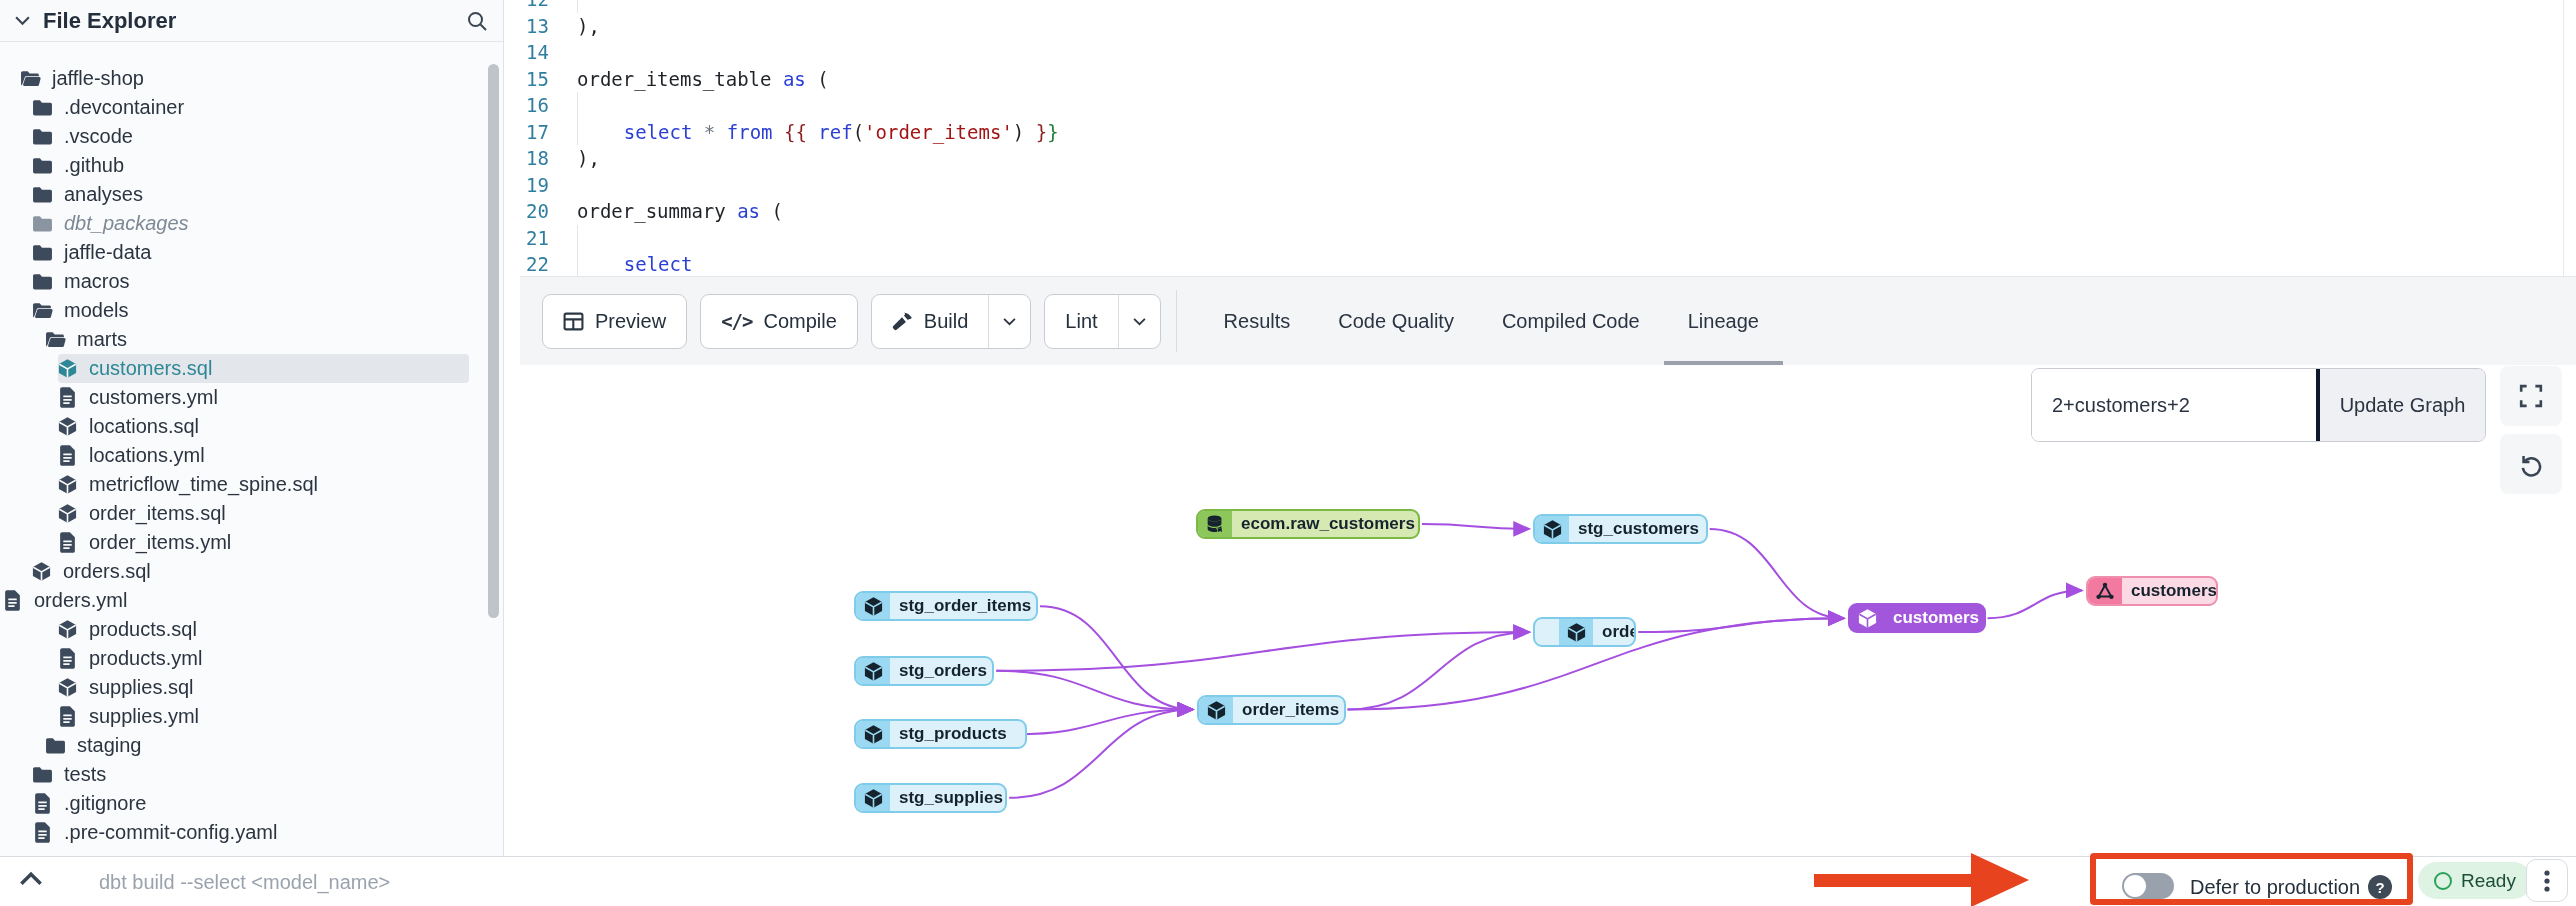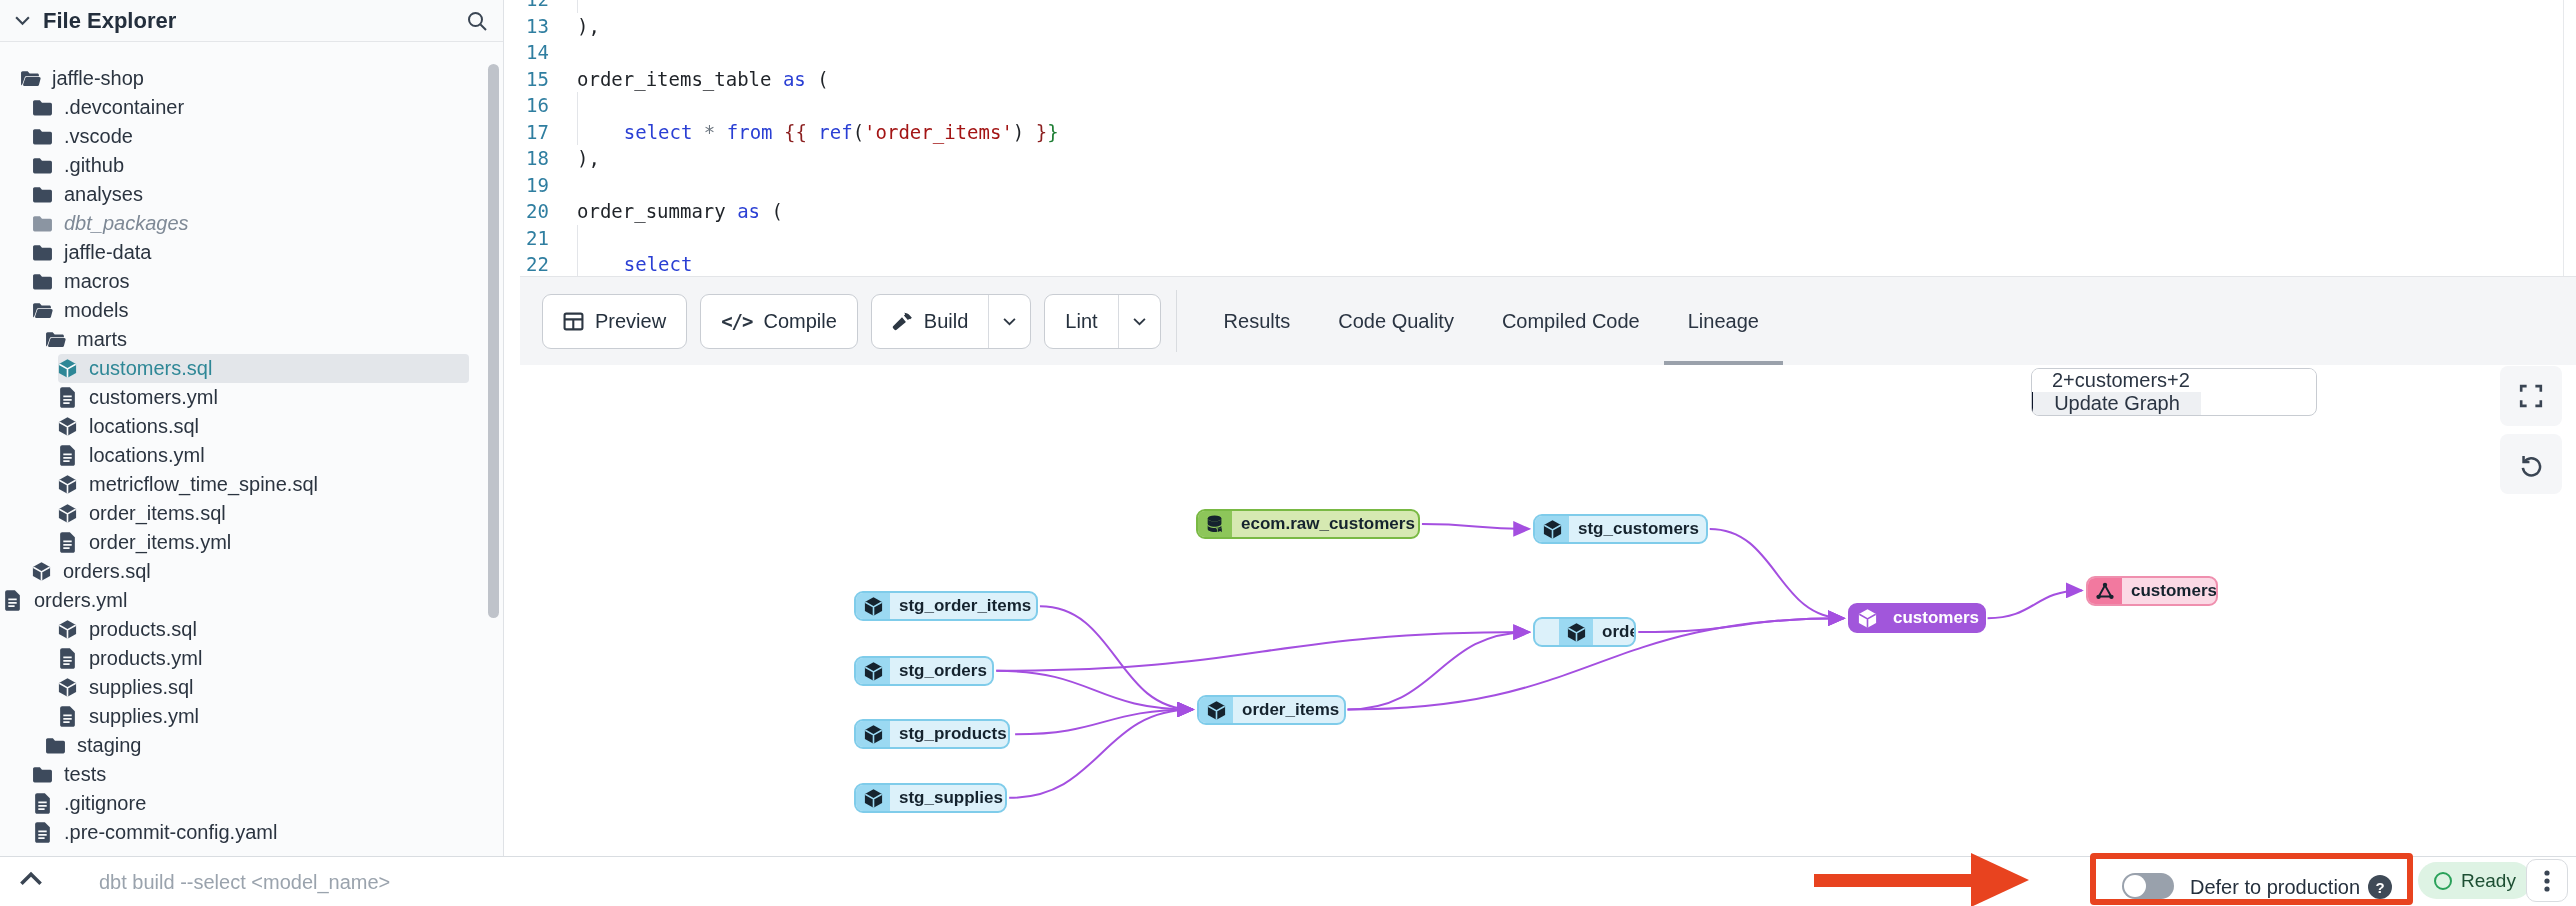--- a/index.html
+++ b/index.html
@@ -52,23 +52,23 @@
   #edge-svg { position:absolute; left:0; top:0; width:2576px; height:907px; pointer-events:none; }
   .lnode { position:absolute; height:30px; display:flex; align-items:center; border:2px solid; border-radius:9px; overflow:hidden; font-weight:bold; font-size:17px; }
   .lnode .nicon { width:34px; align-self:stretch; display:flex; align-items:center; justify-content:center; flex:none; }
   .lnode .nlabel { padding:0 10px 0 9px; white-space:nowrap; color:#15232e; }
   .lnode.t-source { border-color:#79b944; background:#d6e9b2; } .lnode.t-source .nicon { background:#8dc65a; color:#15232e; --cubebg:#8dc65a; }
   .lnode.t-model { border-color:#7fccea; background:#dcf1fa; } .lnode.t-model .nicon { background:#9bd9f2; color:#15232e; --cubebg:#9bd9f2; }
   .lnode.t-model_accent { border-color:#a156db; background:#a156db; } .lnode.t-model_accent .nicon { background:#a156db; color:#fff; --cubebg:#a156db; }
   .lnode.t-model_accent .nlabel { color:#fff; }
   .lnode.t-exposure { border-color:#ef8fae; background:#fbd9e5; } .lnode.t-exposure .nicon { background:#f2799f; color:#15232e; --cubebg:#f2799f; }
 
-  #selector-group { position:absolute; left:2031px; top:368px; height:48px; display:flex; border:1px solid #c8ccd2; border-radius:8px; background:#fff; overflow:hidden;flex-direction:column; }
+  #selector-group { position:absolute; left:2031px; top:368px; height:74px; display:flex; border:1px solid #c8ccd2; border-radius:8px; background:#fff; overflow:hidden; }
   #selector-input { width:284px; border:none; outline:none; font-size:20px; color:#2a3442; padding:0 20px; font-family:inherit; background:#fff; }
-  #update-graph-btn { width:169px; border:none; border-left:1px solid #0f172a; background:#eef0f3; font-size:20px; color:#2a3442; font-family:inherit; }
+  #update-graph-btn { width:169px; border:none; border-left:4px solid #0f172a; background:#eef0f3; font-size:20px; color:#2a3442; font-family:inherit; }
   .sq-btn { position:absolute; left:2500px; width:62px; height:60px; border-radius:8px; background:#f5f6f8; display:flex; align-items:center; justify-content:center; color:#2d3743; border:none; }
   #fullscreen-btn { top:366px; }
   #undo-btn { top:434px; }
 
   
   #bottom-bar { position:absolute; left:0; top:856px; width:2576px; height:51px; background:#fff; border-top:1px solid #d9dde1; }
   #collapse-chevron { position:absolute; left:18px; top:14px; color:#3a4553; }
   #command-input { position:absolute; left:99px; top:8px; width:1389px; height:34px; border:none; outline:none; font-size:20px; font-family:inherit; color:#2a3442; background:transparent; }
   #command-input::placeholder { color:#9aa3ad; }
 
@@ -504,21 +504,21 @@
       </div>
       <div class="lnode t-model" style="left: 854px; top: 656px; width: 140px;">
         <span class="nicon">
           <svg width="21" height="21" viewBox="0 0 22 22">
             <path d="M11 1.2 20 6.3v9.4L11 20.8 2 15.7V6.3z" fill="currentColor"></path>
             <path d="M2.4 6.6 11 11.4l8.6-4.8M11 11.4v9.2" fill="none" stroke="var(--cubebg,#fafbfc)" stroke-width="1.7"></path>
           </svg>
         </span>
         <span class="nlabel">stg_orders</span>
       </div>
-      <div class="lnode t-model" style="left: 854px; top: 719px; width: 156px;">
+      <div class="lnode t-model" style="left: 854px; top: 719px; width: 173px;">
         <span class="nicon">
           <svg width="21" height="21" viewBox="0 0 22 22">
             <path d="M11 1.2 20 6.3v9.4L11 20.8 2 15.7V6.3z" fill="currentColor"></path>
             <path d="M2.4 6.6 11 11.4l8.6-4.8M11 11.4v9.2" fill="none" stroke="var(--cubebg,#fafbfc)" stroke-width="1.7"></path>
           </svg>
         </span>
         <span class="nlabel">stg_products</span>
       </div>
       <div class="lnode t-model" style="left: 854px; top: 783px; width: 153px;">
         <span class="nicon">

